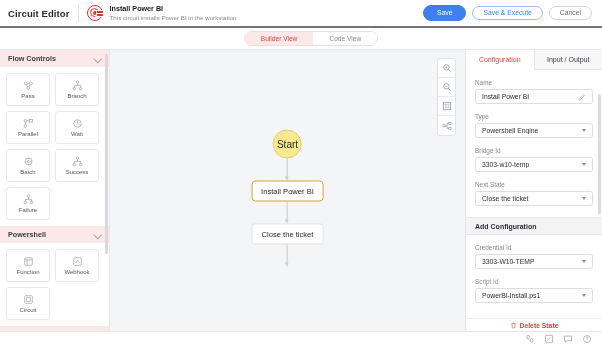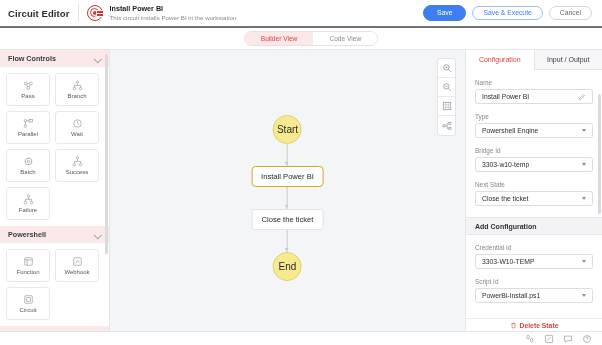--- a/index.html
+++ b/index.html
@@ -341,21 +341,20 @@
 
     <div class="canvas">
 
       <div class="flow">
         <div class="node-circle">Start</div>
         <div class="connector"></div>
         <div class="node-box selected">Install Power BI</div>
         <div class="connector"></div>
         <div class="node-box">Close the ticket</div>
         <div class="connector"></div>
-        <div class="node-circle">End</div>
       </div>
 
       <div class="canvas-tools">
         <div class="ctool">
           <svg width="10" height="10" viewBox="0 0 16 16">
             <circle cx="7" cy="7" r="4.3" fill="none" stroke="#8d8d93" stroke-width="1.2"></circle>
             <path d="M10.2 10.2L14 14" stroke="#8d8d93" stroke-width="1.2"></path>
             <path d="M5.2 7h3.6M7 5.2v3.6" stroke="#8d8d93" stroke-width="1"></path>
           </svg>
         </div>

